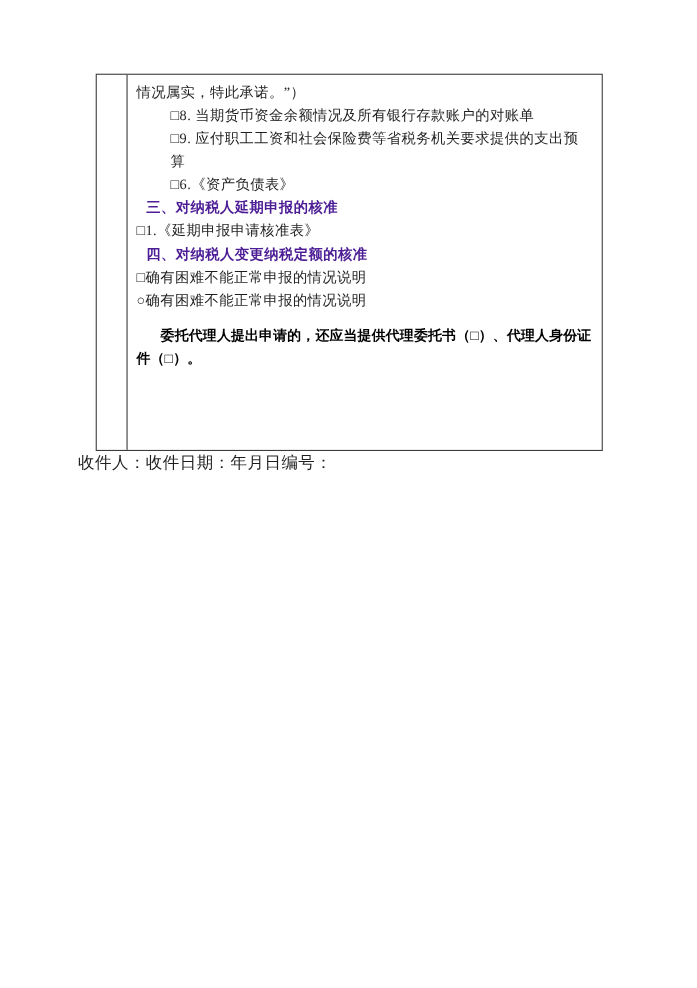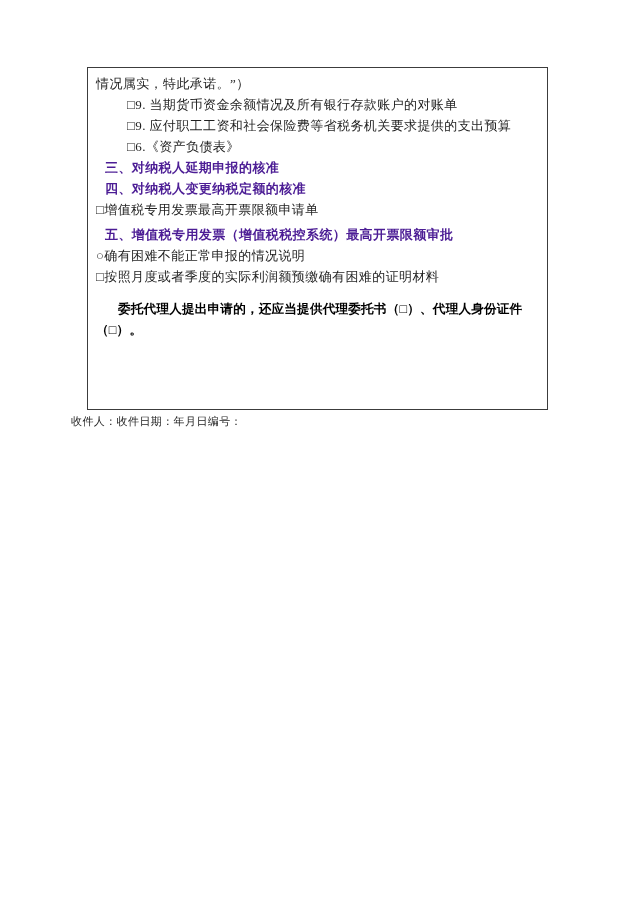--- a/index.html
+++ b/index.html
@@ -13,21 +13,20 @@
   .page { position: absolute; inset: 0; background: #ffffff; }
 
   .form-table {
     position: absolute;
     left: 87px; top: 67px;
     width: 461px; height: 343px;
     border: 1px solid #3c3c3c;
     box-sizing: border-box;
     display: flex;
     background: #ffffff;
-    flex-direction: column;
   }
   .left-cell {
     width: 27px;
     flex: none;
     border-right: 1px solid #3c3c3c;
   }
   .content-cell {
     flex: 1;
     padding: 5px 8px 0 8px;
     overflow: hidden;
@@ -58,45 +57,44 @@
   .indent-none { margin-left: 0; }
   .indent-tiny { margin-left: 0; }
   .indent-small { margin-left: 9px; }
   .indent-deep { margin-left: 31px; }
   .gap-before { margin-top: 4px; }
   .kind-note.gap-before { margin-top: 12px; }
 
   .footer-line {
     position: absolute;
     left: 71px; top: 413px;
-    font-size: 11px;
+    font-size: 15px;
     line-height: 16px;
     color: #1f1f1f;
     font-family: "Liberation Serif", serif;
     letter-spacing: 0.4px;
   }
 </style>
 </head>
 <body>
 
 <div class="page">
 
   <div class="form-table">
     <div class="left-cell"></div>
     <div class="content-cell">
 
     <div class="line kind-plain indent-none">情况属实，特此承诺。”）</div>
-        <div class="line kind-plain indent-deep">□9. 当期货币资金余额情况及所有银行存款账户的对账单</div>
+        <div class="line kind-plain indent-deep">□8. 当期货币资金余额情况及所有银行存款账户的对账单</div>
         <div class="line kind-plain indent-deep">□9. 应付职工工资和社会保险费等省税务机关要求提供的支出预算</div>
         <div class="line kind-plain indent-deep">□6.《资产负债表》</div>
         <div class="line kind-heading indent-small">三、对纳税人延期申报的核准</div>
+        <div class="line kind-plain indent-tiny">□1.《延期申报申请核准表》</div>
         <div class="line kind-heading indent-small">四、对纳税人变更纳税定额的核准</div>
-        <div class="line kind-plain indent-tiny">□增值税专用发票最高开票限额申请单</div>
-        <div class="line kind-heading indent-small gap-before">五、增值税专用发票（增值税税控系统）最高开票限额审批</div>
+        <div class="line kind-plain indent-tiny">□确有困难不能正常申报的情况说明</div>
         <div class="line kind-plain indent-tiny">○确有困难不能正常申报的情况说明</div>
-        <div class="line kind-plain indent-tiny">□按照月度或者季度的实际利润额预缴确有困难的证明材料</div>
         <div class="line kind-note indent-none gap-before">委托代理人提出申请的，还应当提供代理委托书（□）、代理人身份证件（□）。</div>
       </div>
   </div>
 
   <div class="footer-line">收件人：收件日期：年月日编号：</div>
 
 </div>
 
 </body></html>

